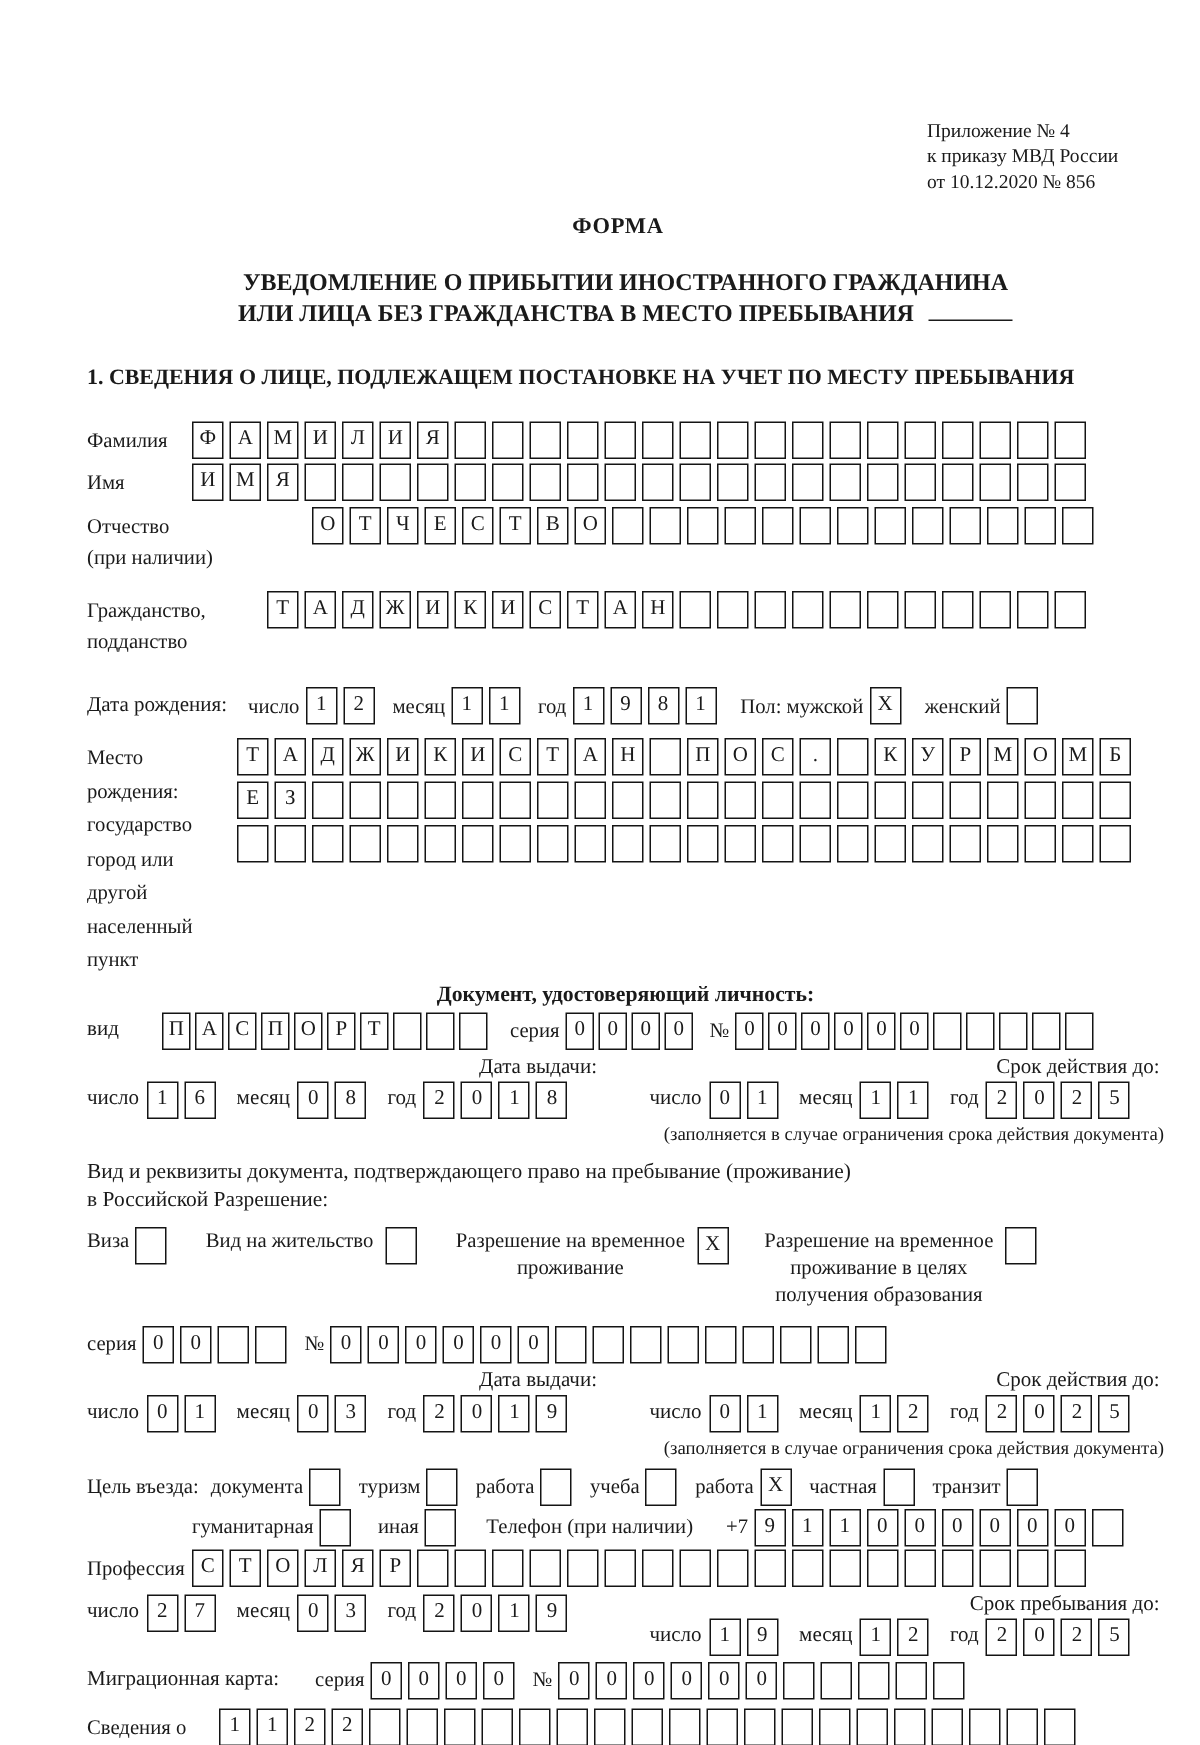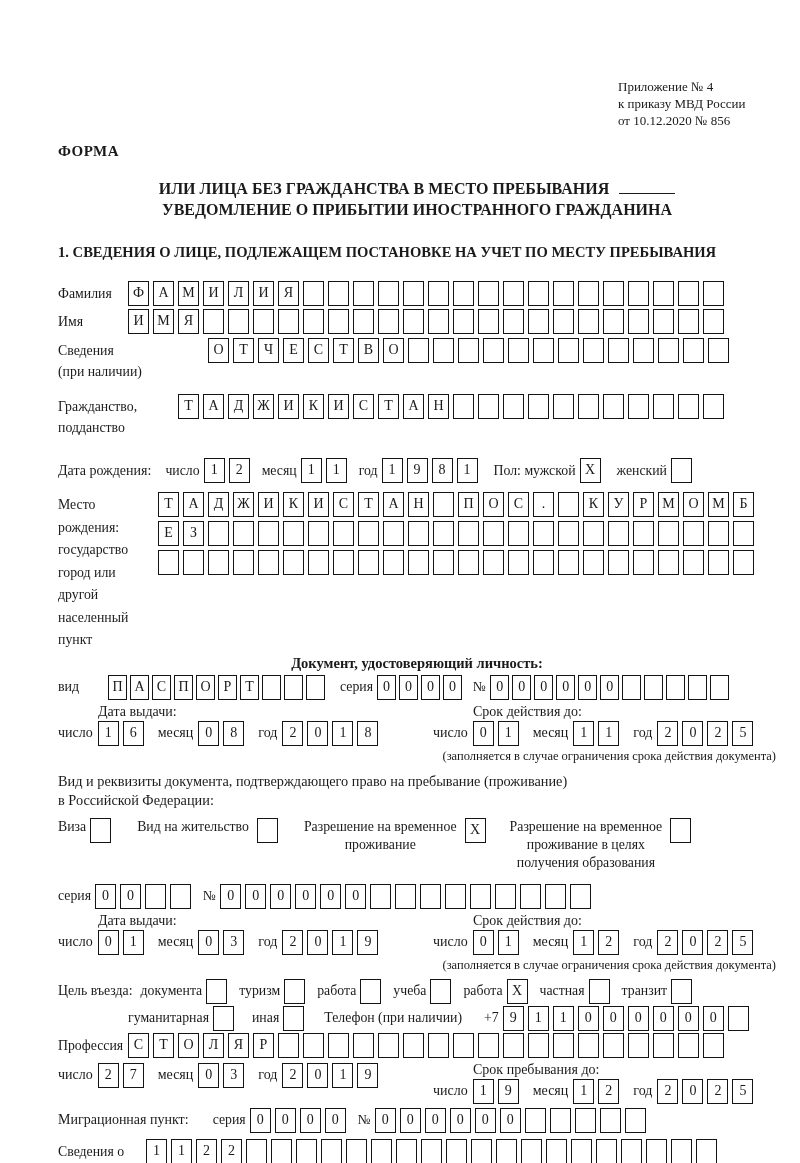--- a/index.html
+++ b/index.html
@@ -4,21 +4,21 @@
 <style>
   * { box-sizing: border-box; }
   html,body { margin:0; padding:0; background:#ffffff; }
   .page {
     width:800px; height:1163px; background:#fff; color:#1a1a1a;
     font-family:"Liberation Serif", serif; font-size:14px;
     padding:34px 24px 0 58px; overflow:hidden; position:relative;margin-top:44px;
   }
   .appendix { margin-left:560px; font-size:13px; line-height:17px; }
   .edition { margin-top:6px; font-size:12.5px; line-height:16px; }
-  .forma { text-align:left; margin-top:14px; margin-right:10px; font-weight:bold; font-size:15px; letter-spacing:.5px; }
+  .forma { text-align:center; margin-top:14px; margin-right:10px; font-weight:bold; font-size:15px; letter-spacing:.5px; }
   .title { text-align:center; font-weight:bold; font-size:16px; line-height:21px; margin-top:18px; }
   .title-underline { display:inline-block; width:56px; border-bottom:1.8px solid #1a1a1a; margin-left:10px; height:14px; }
   .section { font-weight:bold; font-size:14.6px; margin-top:24px; }
 
   .row { display:flex; align-items:flex-start; }
   .boxes { display:inline-flex; flex:0 0 auto; }
   .cell {
     display:inline-block; width:21px; height:25px; border:1.6px solid #141414;
     margin-right:4px; text-align:center; font-size:14px; line-height:22px;
     background:#fff; flex:0 0 auto;
@@ -26,21 +26,21 @@
   .sm .cell { width:19px; margin-right:3px; }
   .lblcol { flex:0 0 auto; font-size:13.8px; line-height:21px; padding-top:2px; }
   .w70 { width:70px; } .w100 { width:100px; } .w120 { width:120px; } .w150 { width:150px; } .w88 { width:88px; }
   .stack { display:flex; flex-direction:column; }
   .stack .boxes { margin-bottom:4px; }
   .doc-heading { text-align:center; font-weight:bold; font-size:14.5px; margin-top:3px; }
 
   .datepair { display:flex; margin-top:4px; }
   .dp-left { flex:0 0 375px; }
   .dp-right { flex:1 1 auto; }
-  .dp-title { width:300px; margin-left:40px; text-align:left; font-size:14px; line-height:16px; }
+  .dp-title { width:300px; margin-left:40px; text-align:right; font-size:14px; line-height:16px; }
   .dp-line { display:flex; align-items:center; margin-top:1px; }
   .dp-line .lb { margin-right:5px; font-size:14px; }
   .dp-line .ml { margin-left:10px; }
   .note { text-align:right; font-size:12.5px; line-height:16px; margin-top:2px; }
 
   .intro { font-size:14.3px; line-height:19px; margin-top:8px; }
   .options { display:flex; align-items:flex-start; margin-top:8px; }
   .opt { display:flex; align-items:flex-start; }
   .opt .cell { margin-left:8px; }
   .opt-lines { text-align:center; font-size:13.8px; line-height:18px; }
@@ -57,22 +57,22 @@
 
   <div class="appendix">
     <div>Приложение № 4</div>
     <div>к приказу МВД России</div>
     <div>от 10.12.2020 № 856</div>
   </div>
 
   <div class="forma">ФОРМА</div>
 
   <div class="title">
+    <div>УВЕДОМЛЕНИЕ О ПРИБЫТИИ ИНОСТРАННОГО ГРАЖДАНИНА</div>
     <div><span>ИЛИ ЛИЦА БЕЗ ГРАЖДАНСТВА В МЕСТО ПРЕБЫВАНИЯ</span><span class="title-underline"></span></div>
-    <div>УВЕДОМЛЕНИЕ О ПРИБЫТИИ ИНОСТРАННОГО ГРАЖДАНИНА</div>
   </div>
 
   <div class="section">1. СВЕДЕНИЯ О ЛИЦЕ, ПОДЛЕЖАЩЕМ ПОСТАНОВКЕ НА УЧЕТ ПО МЕСТУ ПРЕБЫВАНИЯ</div>
 
   <div class="row mt20">
     <div class="lblcol w70">Фамилия</div>
     <div class="boxes">
         <span class="cell">Ф</span>
         <span class="cell">А</span>
         <span class="cell">М</span>
@@ -125,21 +125,21 @@
         <span class="cell"></span>
         <span class="cell"></span>
         <span class="cell"></span>
         <span class="cell"></span>
         <span class="cell"></span>
       </div>
   </div>
 
   <div class="row mt4">
     <div class="lblcol w150">
-      <div>Сведения</div>
+      <div>Отчество</div>
       <div>(при наличии)</div>
     </div>
     <div class="boxes">
         <span class="cell">О</span>
         <span class="cell">Т</span>
         <span class="cell">Ч</span>
         <span class="cell">Е</span>
         <span class="cell">С</span>
         <span class="cell">Т</span>
         <span class="cell">В</span>
@@ -387,21 +387,21 @@
             <span class="cell">2</span>
             <span class="cell">5</span>
           </span>
       </div>
     </div>
   </div>
   <div class="note">(заполняется в случае ограничения срока действия документа)</div>
 
   <div class="intro">
     <div>Вид и реквизиты документа, подтверждающего право на пребывание (проживание)</div>
-    <div>в Российской Федерации:</div>
+    <div>в Российской Разрешение:</div>
   </div>
 
   <div class="options">
     <div class="opt">
       <span class="opt-lines">Виза</span>
       <span class="cell" style="margin-left:4px"></span>
     </div>
     <div class="opt" style="margin-left:22px">
       <span class="opt-lines">Вид на жительство</span>
       <span class="cell"></span>
@@ -608,21 +608,21 @@
             <span class="cell">2</span>
             <span class="cell">0</span>
             <span class="cell">2</span>
             <span class="cell">5</span>
           </span>
       </div>
     </div>
   </div>
 
   <div class="row mt4 inline-row">
-    <span>Миграционная пункт:</span>
+    <span>Миграционная карта:</span>
     <span class="p-lbl" style="margin-left:24px">серия</span>
     <span class="boxes">
         <span class="cell">0</span>
         <span class="cell">0</span>
         <span class="cell">0</span>
         <span class="cell">0</span>
       </span>
     <span class="p-lbl">№</span>
     <span class="boxes">
         <span class="cell">0</span>

